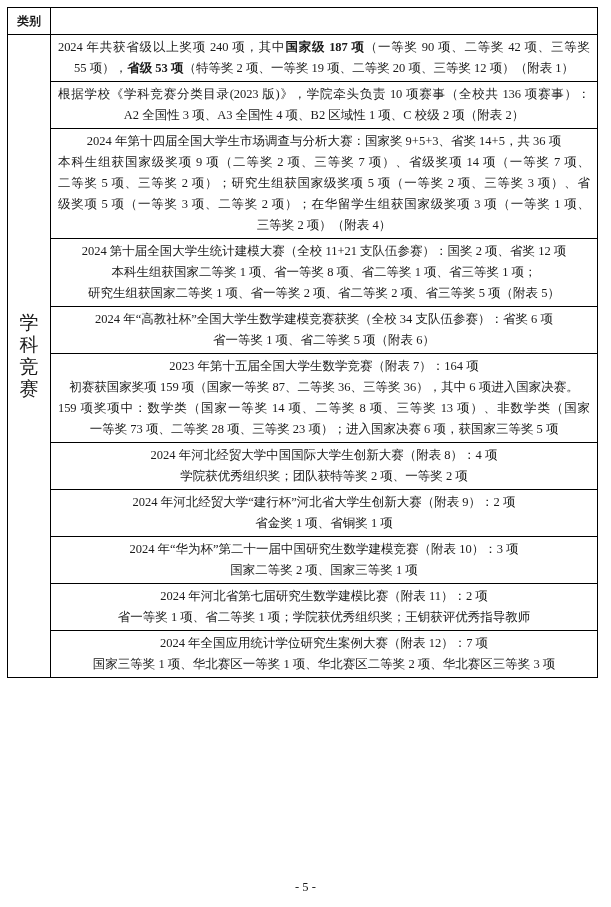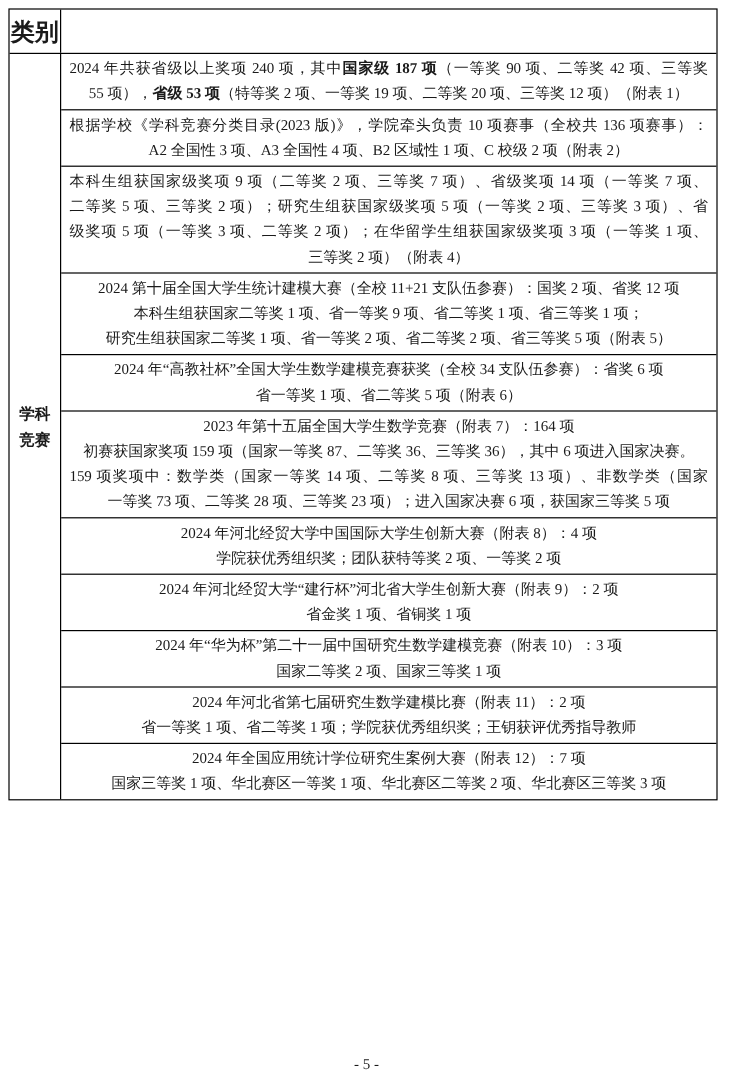--- a/index.html
+++ b/index.html
@@ -23,21 +23,21 @@
     border: 1px solid #000;
     box-sizing: border-box;
     display: flex;
     flex-direction: column;
     background: #fff;
   }
   .header-row {
     display: flex;
     border-bottom: 1px solid #000;
     font-weight: bold;
-    font-size: 20px;
+    font-size: 12px;
   }
   .hdr-cat {
     width: 42px;
     border-right: 1px solid #000;
     text-align: center;
     padding: 5px 0 4px 0;
     flex: none;
   }
   .hdr-content {
     flex: 1;
@@ -48,22 +48,22 @@
     display: flex;
     align-items: stretch;
   }
   .cat-cell {
     width: 42px;
     flex: none;
     border-right: 1px solid #000;
     display: flex;
     align-items: center;
     justify-content: center;
-    font-weight: bold;
-    font-size: 13px;
+    font-weight: normal;
+    font-size: 19px;
   }
   .cat-label {
     width: 28px;
     text-align: center;
     line-height: 22px;
     word-break: break-all;
   }
   .content-rows {
     flex: 1;
     display: flex;
@@ -115,28 +115,29 @@
     <div class="content-rows">
         <div class="sub-row">
           <div class="line fill"><span>2024 年共获省级以上奖项 240 项，其中</span><span class="bold">国家级 187 项</span><span>（一等奖 90 项、二等奖 42 项、三等奖</span></div>
           <div class="line"><span>55 项），</span><span class="bold">省级 53 项</span><span>（特等奖 2 项、一等奖 19 项、二等奖 20 项、三等奖 12 项）（附表 1）</span></div>
         </div>
         <div class="sub-row">
           <div class="line fill"><span>根据学校《学科竞赛分类目录(2023 版)》，学院牵头负责 10 项赛事（全校共 136 项赛事）：</span></div>
           <div class="line"><span>A2 全国性 3 项、A3 全国性 4 项、B2 区域性 1 项、C 校级 2 项（附表 2）</span></div>
         </div>
         <div class="sub-row">
+          <div class="line"><span>2024 年第十四届全国大学生市场调查与分析大赛：国家奖 9+5+3、省奖 14+5，共 36 项</span></div>
           <div class="line fill"><span>本科生组获国家级奖项 9 项（二等奖 2 项、三等奖 7 项）、省级奖项 14 项（一等奖 7 项、</span></div>
           <div class="line fill"><span>二等奖 5 项、三等奖 2 项）；研究生组获国家级奖项 5 项（一等奖 2 项、三等奖 3 项）、省</span></div>
           <div class="line fill"><span>级奖项 5 项（一等奖 3 项、二等奖 2 项）；在华留学生组获国家级奖项 3 项（一等奖 1 项、</span></div>
           <div class="line"><span>三等奖 2 项）（附表 4）</span></div>
         </div>
         <div class="sub-row">
           <div class="line"><span>2024 第十届全国大学生统计建模大赛（全校 11+21 支队伍参赛）：国奖 2 项、省奖 12 项</span></div>
-          <div class="line"><span>本科生组获国家二等奖 1 项、省一等奖 9 项、省二等奖 1 项、省三等奖 1 项；</span></div>
+          <div class="line"><span>本科生组获国家二等奖 1 项、省一等奖 8 项、省二等奖 1 项、省三等奖 1 项；</span></div>
           <div class="line"><span>研究生组获国家二等奖 1 项、省一等奖 2 项、省二等奖 2 项、省三等奖 5 项（附表 5）</span></div>
         </div>
         <div class="sub-row">
           <div class="line"><span>2024 年“高教社杯”全国大学生数学建模竞赛获奖（全校 34 支队伍参赛）：省奖 6 项</span></div>
           <div class="line"><span>省一等奖 1 项、省二等奖 5 项（附表 6）</span></div>
         </div>
         <div class="sub-row">
           <div class="line"><span>2023 年第十五届全国大学生数学竞赛（附表 7）：164 项</span></div>
           <div class="line"><span>初赛获国家奖项 159 项（国家一等奖 87、二等奖 36、三等奖 36），其中 6 项进入国家决赛。</span></div>
           <div class="line fill"><span>159 项奖项中：数学类（国家一等奖 14 项、二等奖 8 项、三等奖 13 项）、非数学类（国家</span></div>

